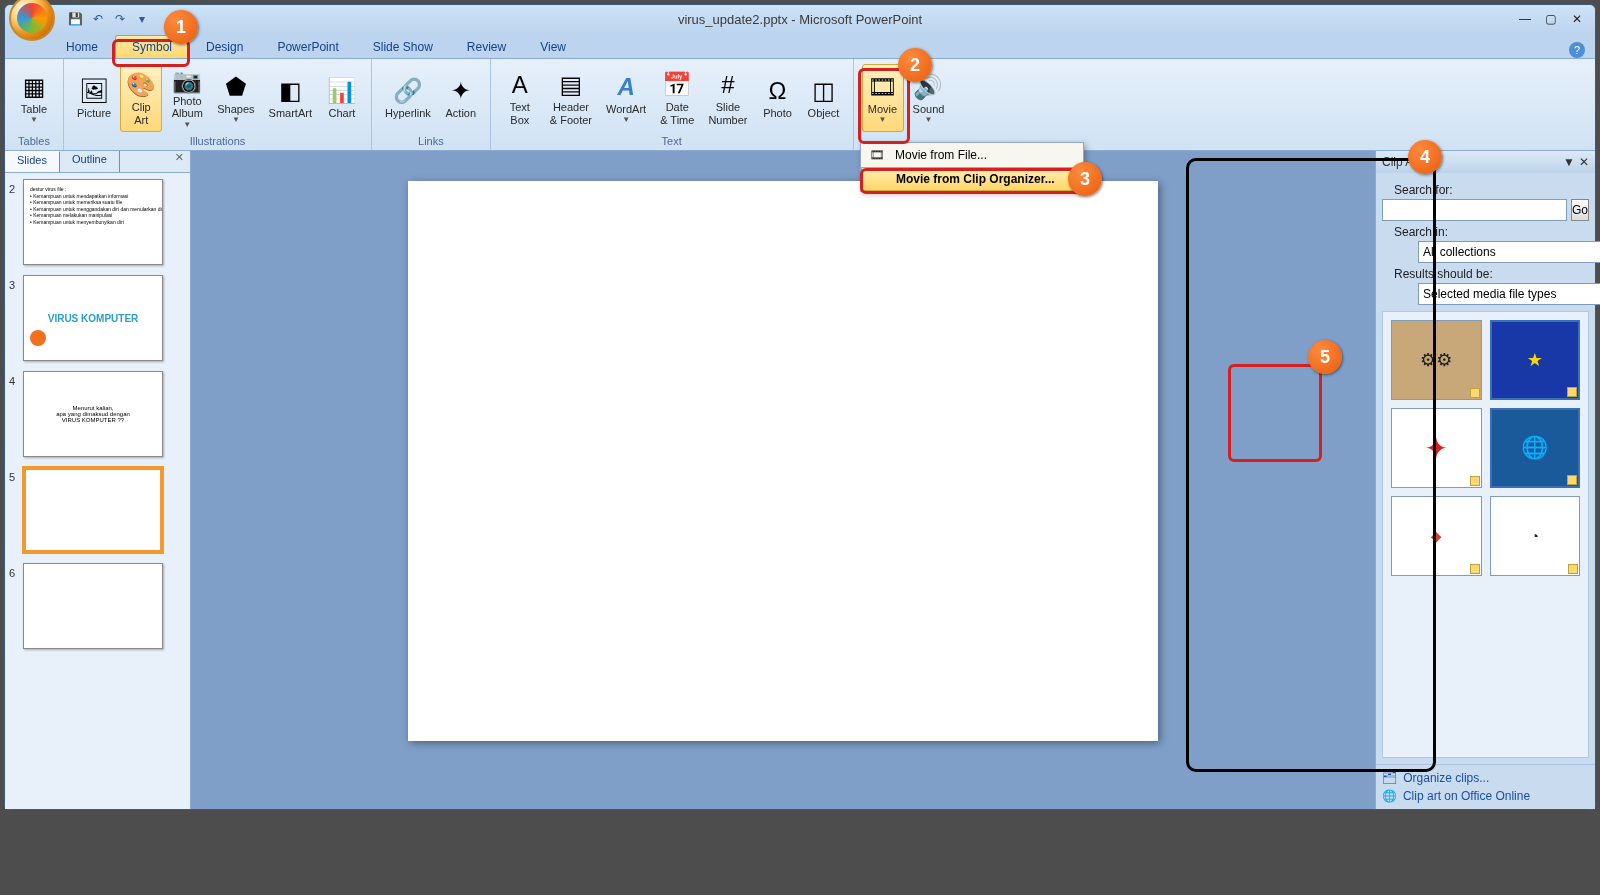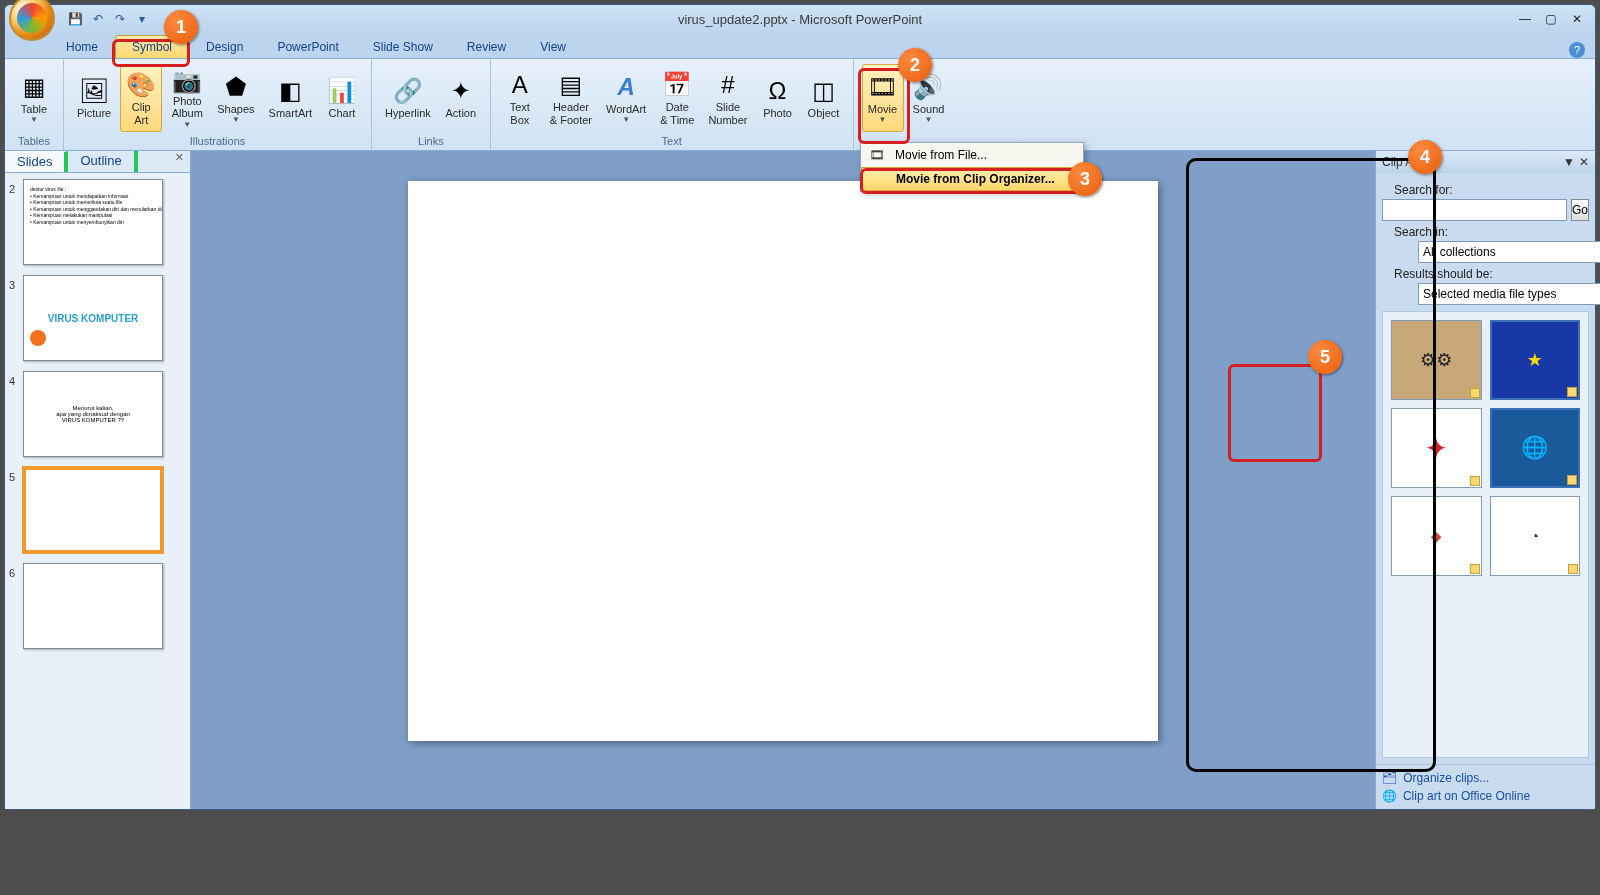--- a/index.html
+++ b/index.html
@@ -25,21 +25,21 @@
 .rgroup-label{text-align:center;font-size:11px;color:#4a6a95;padding:1px 0;}
 .rbtn{display:flex;flex-direction:column;align-items:center;justify-content:center;min-width:42px;height:68px;padding:2px 4px;border:1px solid transparent;border-radius:3px;}
 .rbtn.selected{background:linear-gradient(#fff1c0,#ffd87a);border-color:#d6a93c;}
 .rbtn .ic{width:32px;height:32px;display:flex;align-items:center;justify-content:center;font-size:24px;}
 .rbtn .lb{font-size:11px;color:#2a2a2a;text-align:center;line-height:1.1;}
 .rbtn .dd{font-size:8px;color:#555;}
 
 .worksplit{flex:1;display:flex;background:#7f9fc9;}
 .slides-panel{width:186px;background:#e8f0f9;border-right:1px solid #8aabd4;display:flex;flex-direction:column;}
 .slides-tabs{height:22px;display:flex;border-bottom:1px solid #8aabd4;background:#dce9f6;}
-.slides-tab{padding:2px 12px;font-size:13px;color:#15428b;border-right:4px solid #22c55e;}
+.slides-tab{padding:2px 12px;font-size:11px;color:#15428b;border-right:1px solid #22c55e;}
 .slides-tab.active{background:#f5f9fd;border-top:1px solid #fff;}
 .slides-tabs .x{margin-left:auto;padding:0 6px;color:#666;font-size:11px;}
 .thumbs{flex:1;overflow:hidden;padding:6px 4px;}
 .thumb-row{display:flex;align-items:flex-start;margin-bottom:10px;}
 .thumb-num{width:14px;font-size:11px;color:#333;padding-top:4px;}
 .thumb{width:140px;height:86px;background:#fff;border:1px solid #8a8a8a;box-shadow:1px 1px 2px rgba(0,0,0,.3);padding:6px;font-size:6px;overflow:hidden;}
 .thumb.sel{border:3px solid #f39a2e;box-shadow:0 0 0 1px #f39a2e;}
 
 .canvas-area{flex:1;display:flex;justify-content:center;align-items:flex-start;padding:30px;overflow:hidden;}
 .slide-canvas{width:750px;height:560px;background:#fff;box-shadow:2px 2px 8px rgba(0,0,0,.4);}

